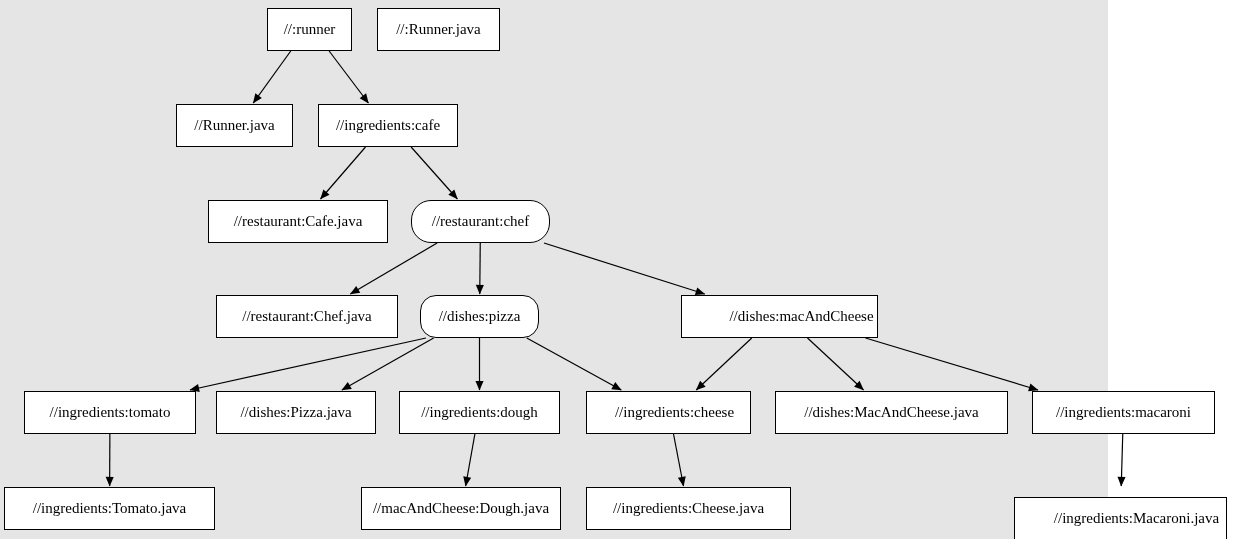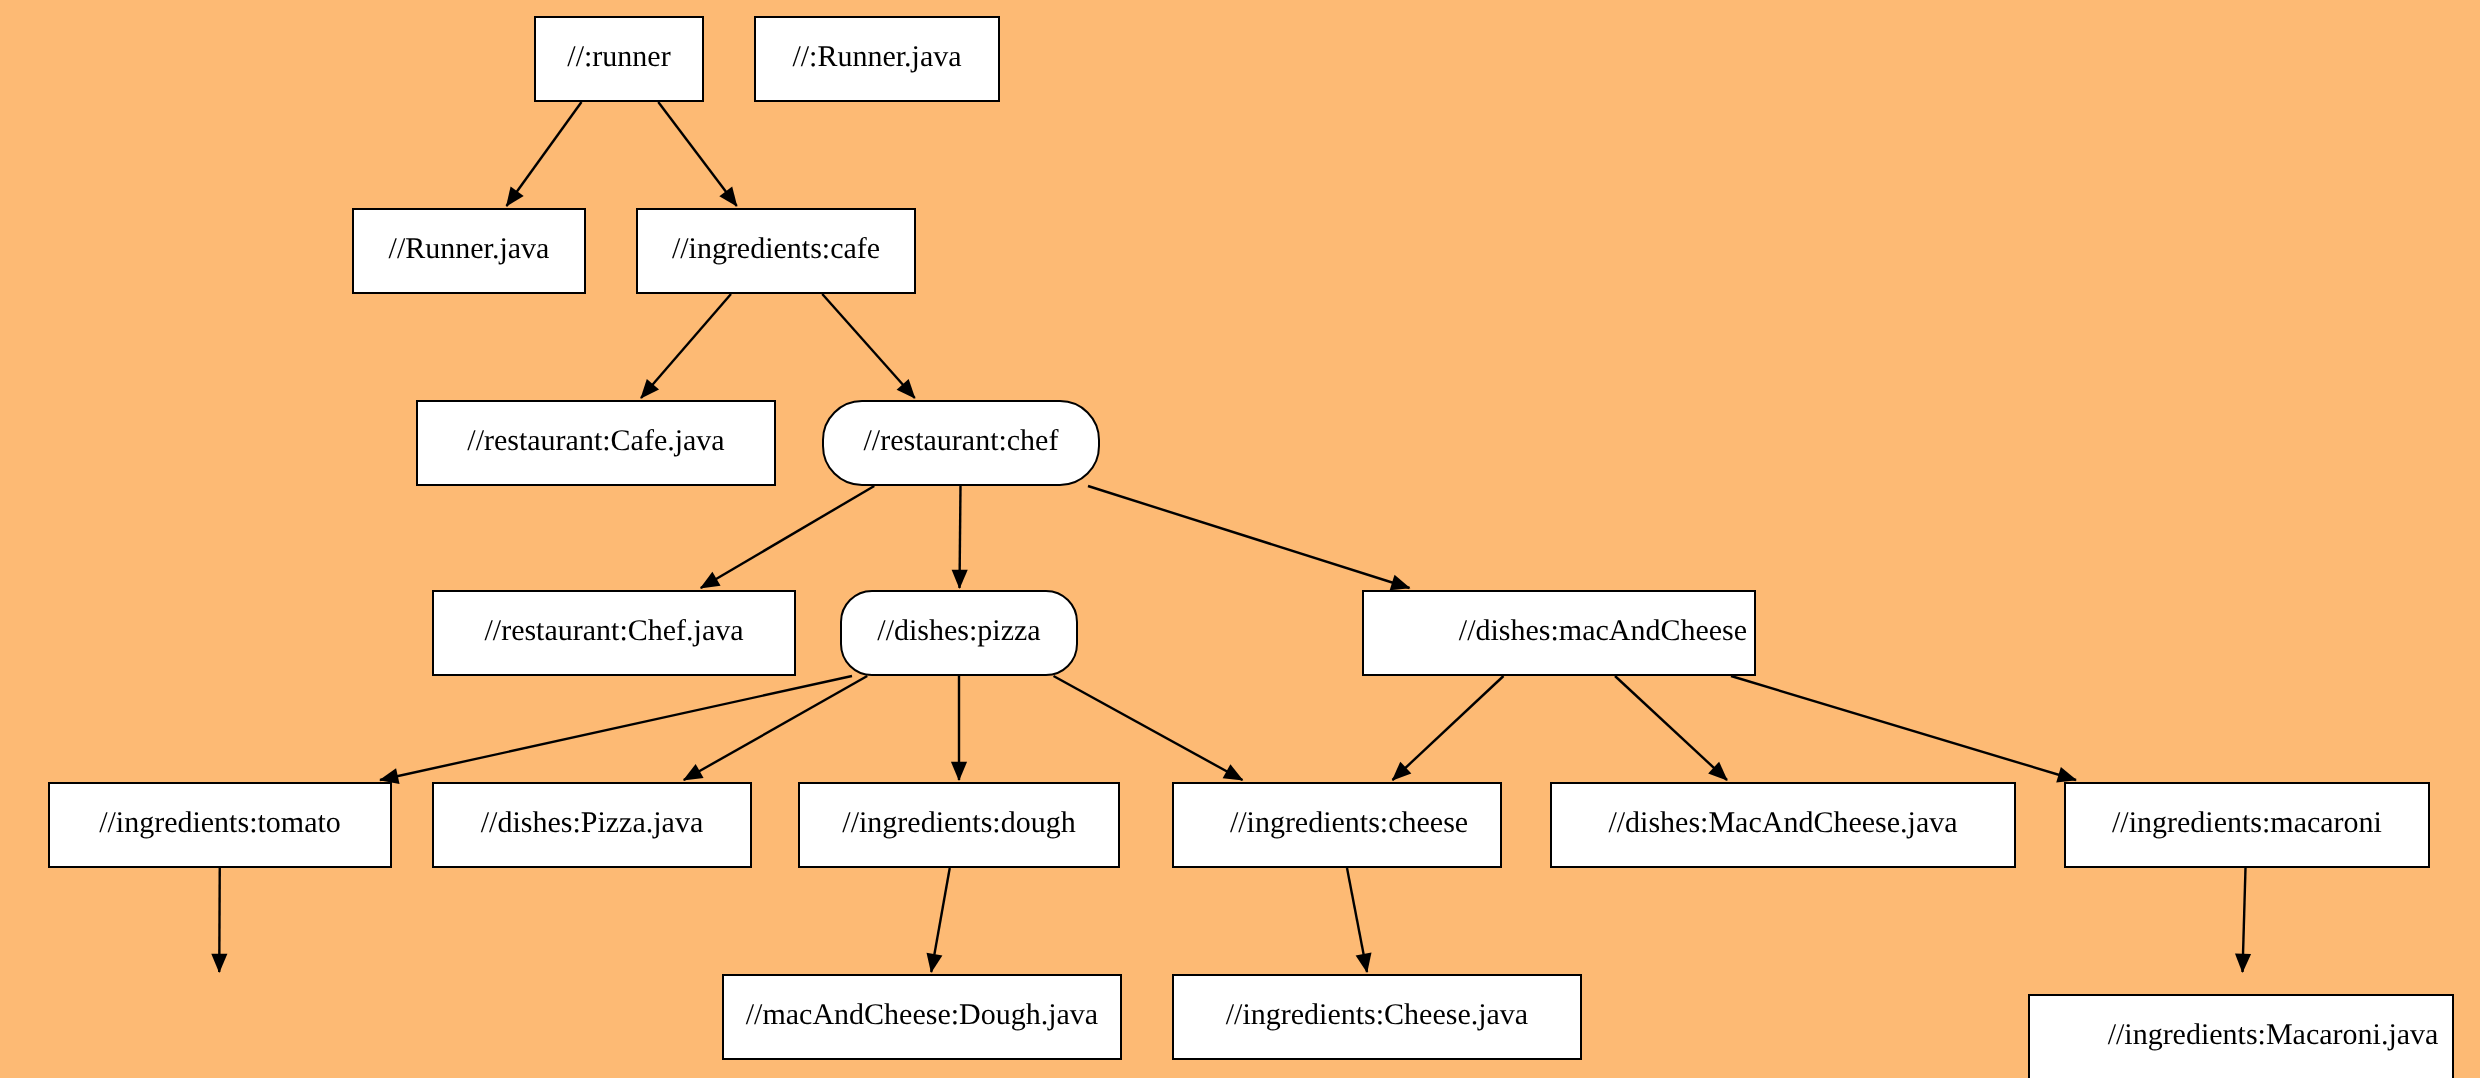--- a/index.html
+++ b/index.html
@@ -2,23 +2,23 @@
 <html><head>
 <meta charset="utf-8">
 <style>
   html, body {
     margin: 0;
     padding: 0;
     background: #ffffff;
   }
   .graph-canvas {
     position: relative;
-    width: 1240px;
+    width: 1108px;
     height: 539px;
-    background: #fdba74;
+    background: #e5e5e5;
     font-family: "Liberation Serif", "DejaVu Serif", serif;
   }
   .edges-layer {
     position: absolute;
     left: 0;
     top: 0;
     width: 1242px;
     height: 539px;
   }
   .edges-layer line {
@@ -84,17 +84,18 @@
   <div class="node" style="left:420px; top:295px; width:119px;border-radius:16px;">//dishes:pizza</div>
   <div class="node" style="left:681px; top:295px; width:197px;padding-left:44px;">//dishes:macAndCheese</div>
 
   <div class="node" style="left:24px;   top:391px; width:172px;">//ingredients:tomato</div>
   <div class="node" style="left:216px;  top:391px; width:160px;">//dishes:Pizza.java</div>
   <div class="node" style="left:399px;  top:391px; width:161px;">//ingredients:dough</div>
   <div class="node" style="left:586px;  top:391px; width:165px;padding-left:12px;">//ingredients:cheese</div>
   <div class="node" style="left:775px;  top:391px; width:233px;">//dishes:MacAndCheese.java</div>
   <div class="node" style="left:1032px; top:391px; width:183px;">//ingredients:macaroni</div>
 
+  <div class="node" style="left:4px;    top:487px; width:211px;">//ingredients:Tomato.java</div>
   <div class="node" style="left:361px;  top:487px; width:200px;">//macAndCheese:Dough.java</div>
   <div class="node" style="left:586px;  top:487px; width:205px;">//ingredients:Cheese.java</div>
   <div class="node" style="left:1014px; top:497px; width:213px;padding-left:32px;">//ingredients:Macaroni.java</div>
 
 </div>
 
 </body></html>

